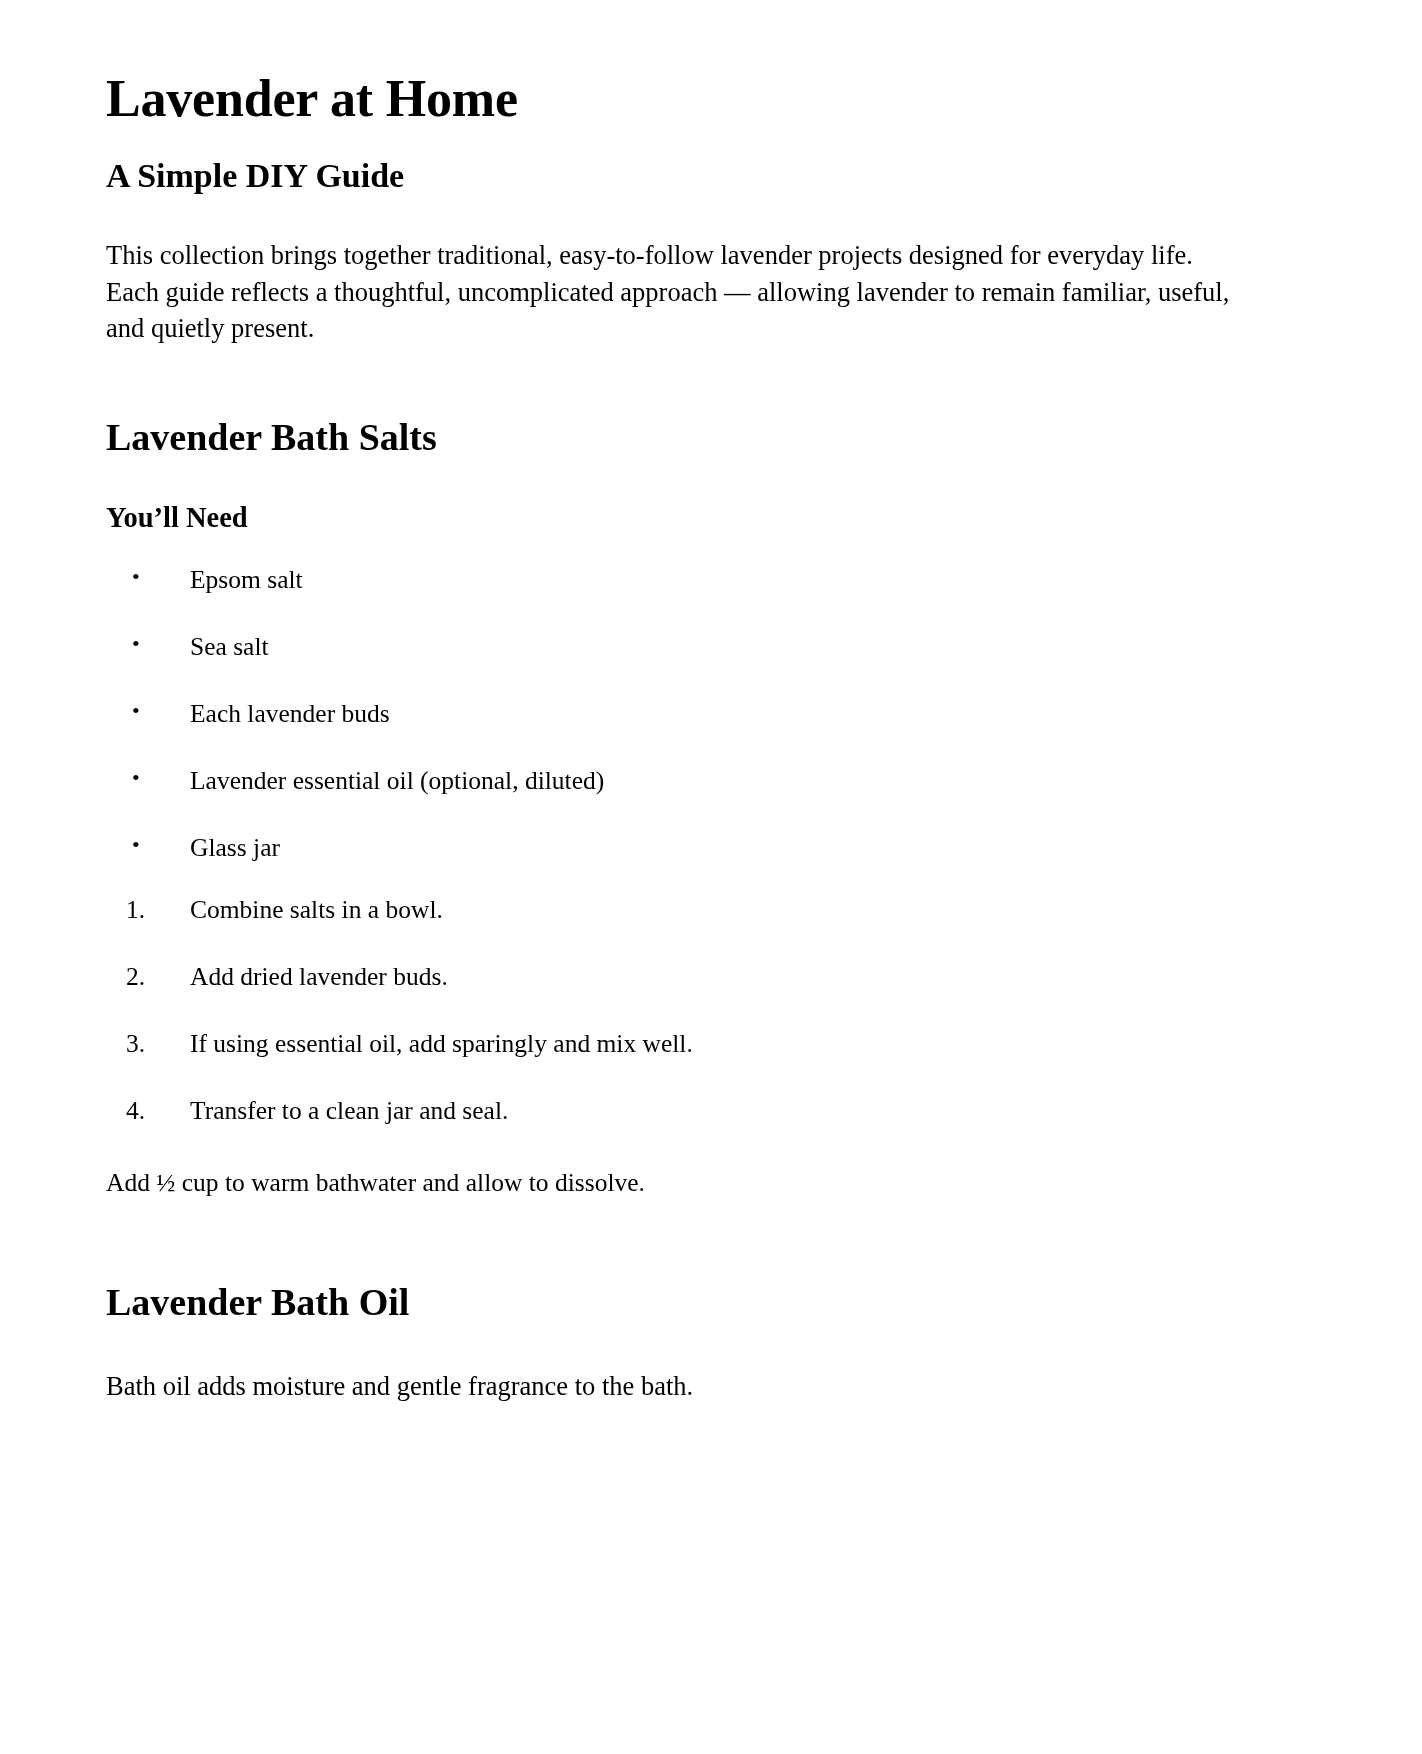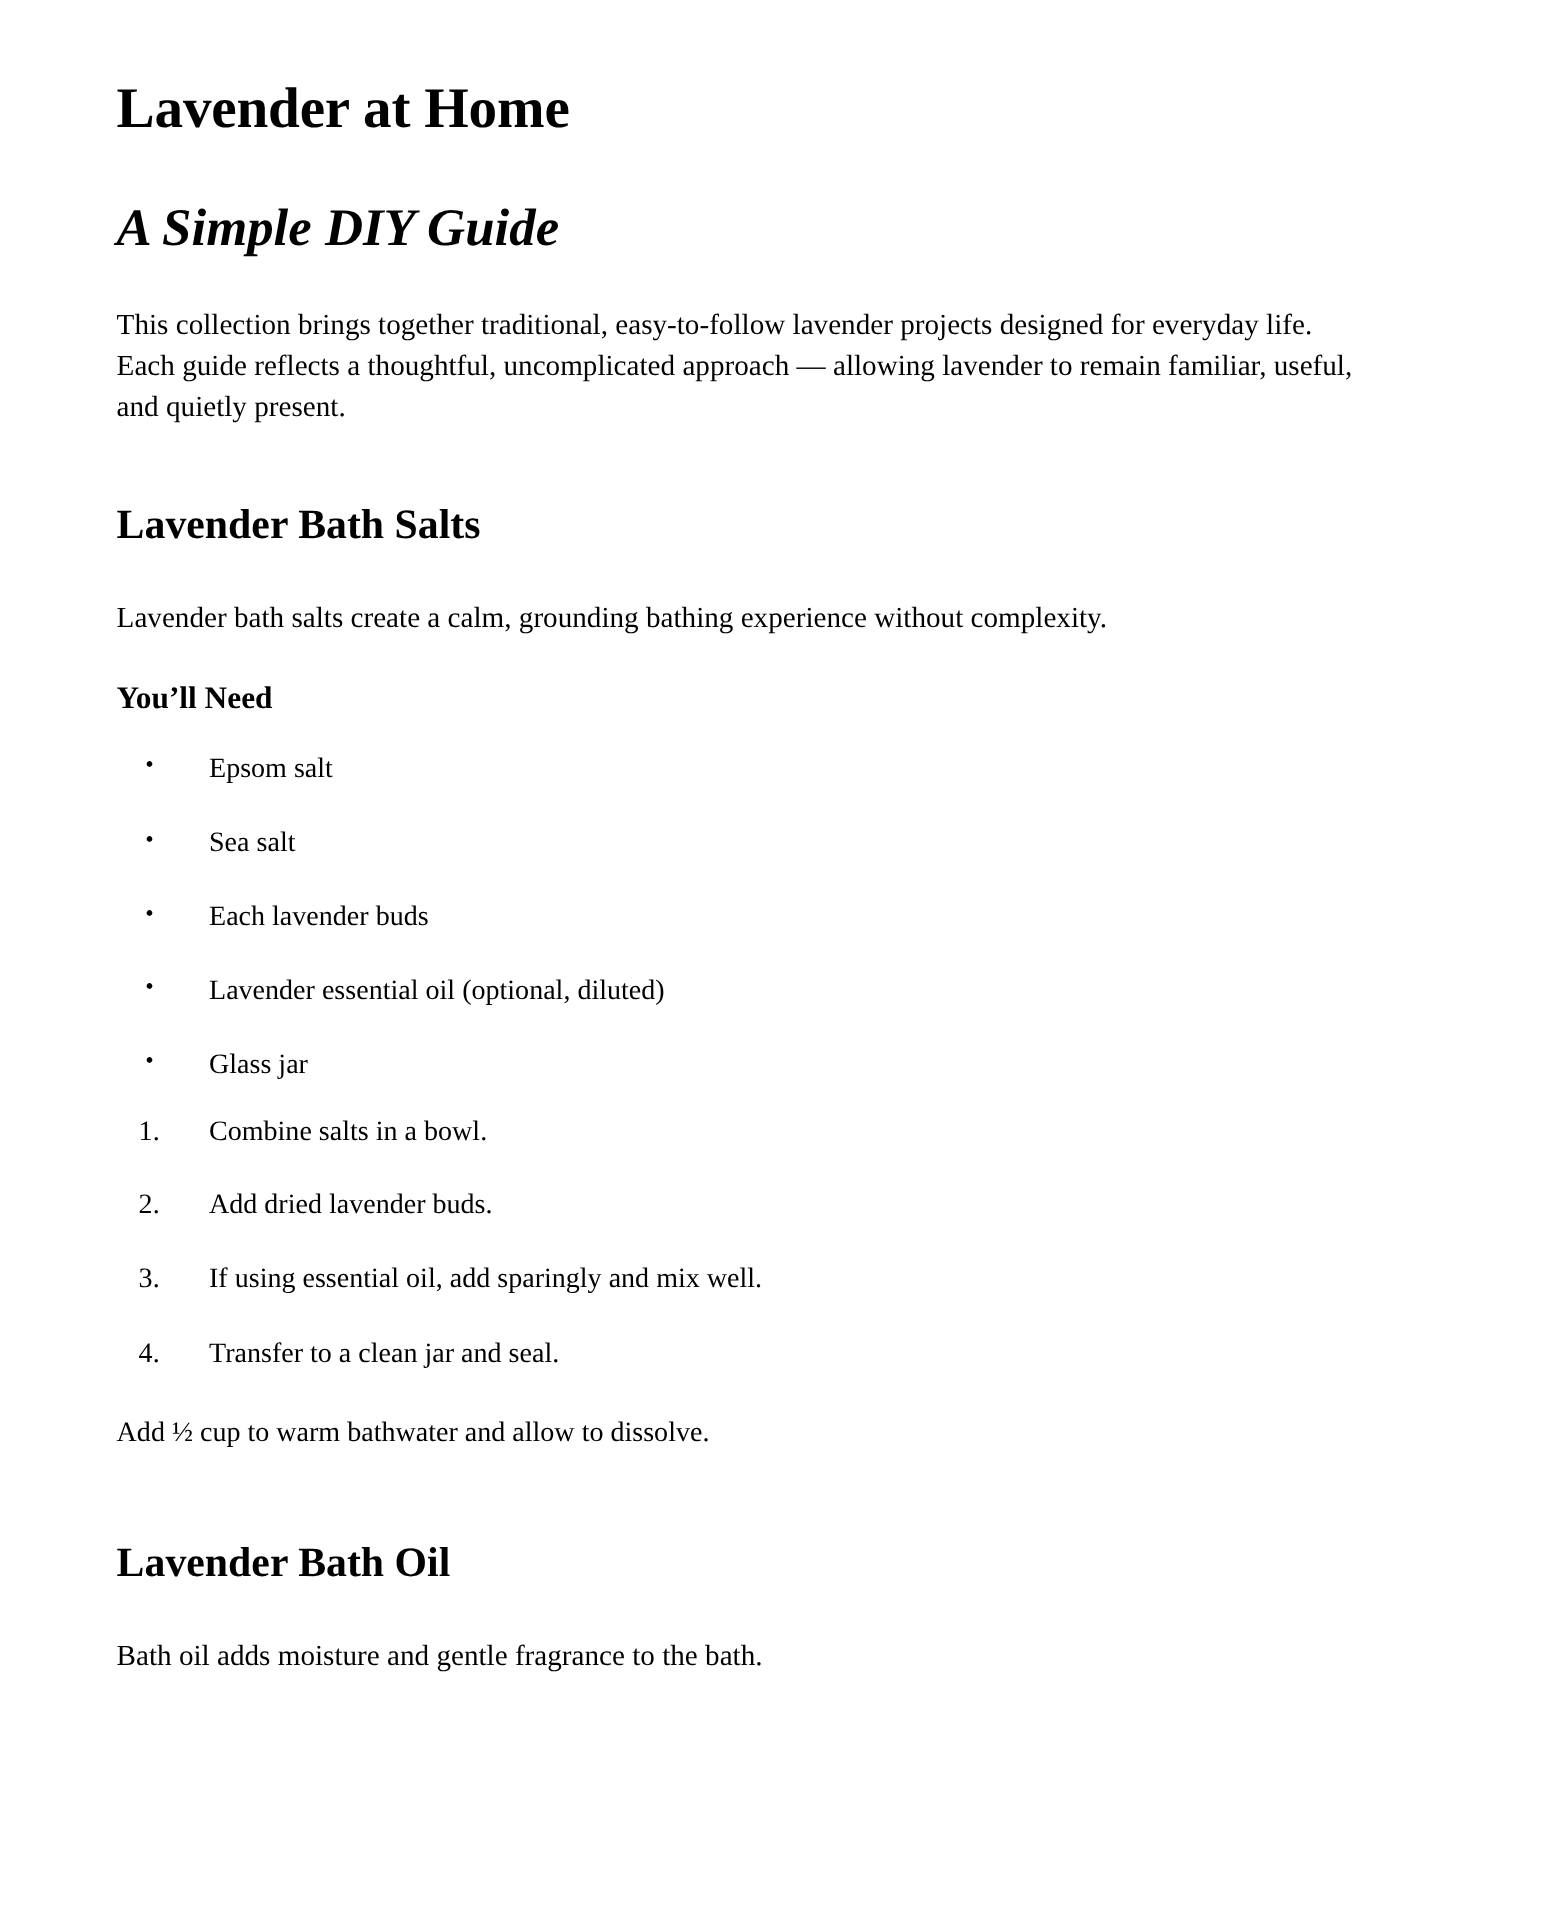--- a/index.html
+++ b/index.html
@@ -23,25 +23,24 @@
   }
   .doc-title {
     font-size: 52px;
     font-weight: bold;
     line-height: 1.12;
     margin: 0 0 0 0;
     padding-top: 8px;
     letter-spacing: -0.2px;
   }
   .doc-subtitle {
-    font-size: 48px;
+    font-size: 34px;
     font-weight: bold;
-    font-style: italic;
     line-height: 1.15;
-    margin: 52px 0 0 0;
+    margin: 28px 0 0 0;
   }
   .intro-paragraph {
     font-size: 26.5px;
     line-height: 1.38;
     margin: 42px 0 0 0;
     max-width: 1140px;
     text-align: left;
   }
   .section {
     margin: 0;
@@ -112,21 +111,20 @@
   <h1 class="doc-title">Lavender at Home</h1>
 
   <h2 class="doc-subtitle">A Simple DIY Guide</h2>
 
   <p class="intro-paragraph">This collection brings together traditional, easy-to-follow lavender projects designed for everyday life. Each guide reflects a thoughtful, uncomplicated approach — allowing lavender to remain familiar, useful, and quietly present.</p>
 
   <div class="section">
 
     <h2 class="section-heading">Lavender Bath Salts</h2>
 
-    <p class="section-lead">Lavender bath salts create a calm, grounding bathing experience without complexity.</p>
 
     <h3 class="sub-heading">You’ll Need</h3>
 
     <ul class="bullet-list">
       <li>
         <span class="li-marker bullet-glyph">•</span>
         <span>Epsom salt</span>
       </li>
       <li>
         <span class="li-marker bullet-glyph">•</span>

